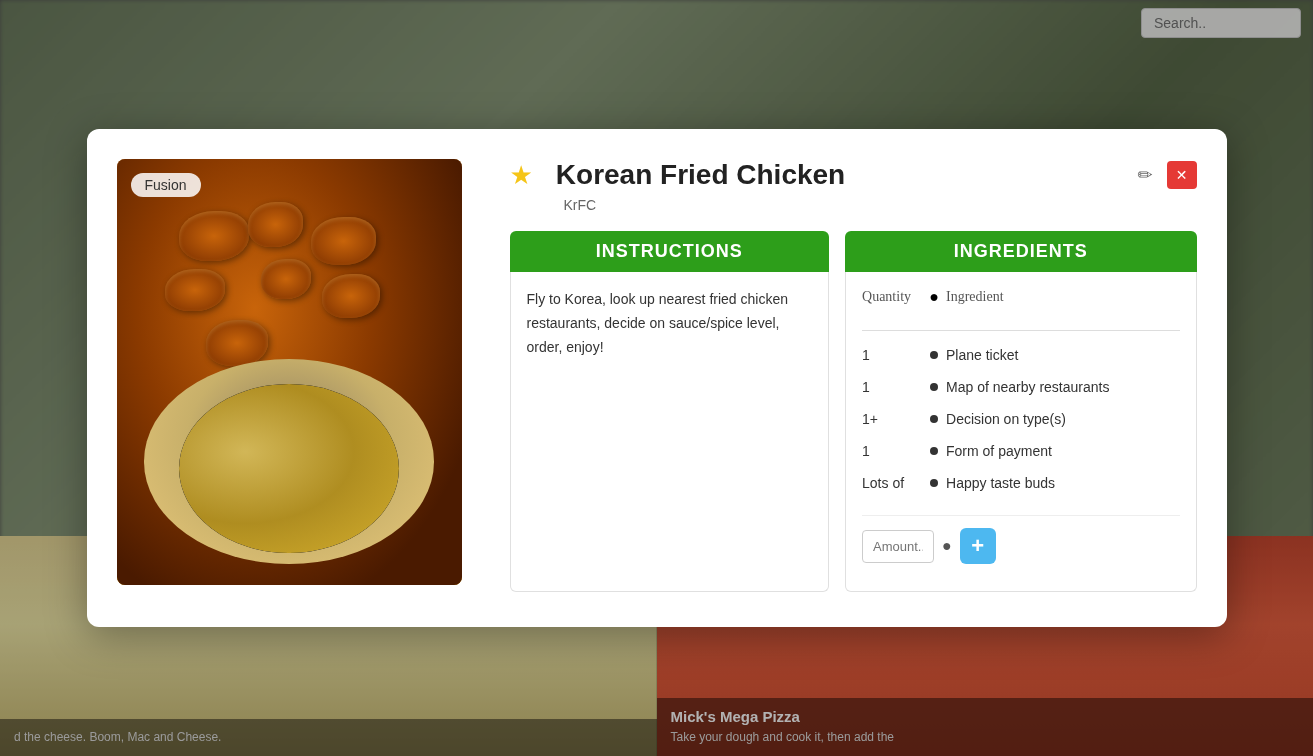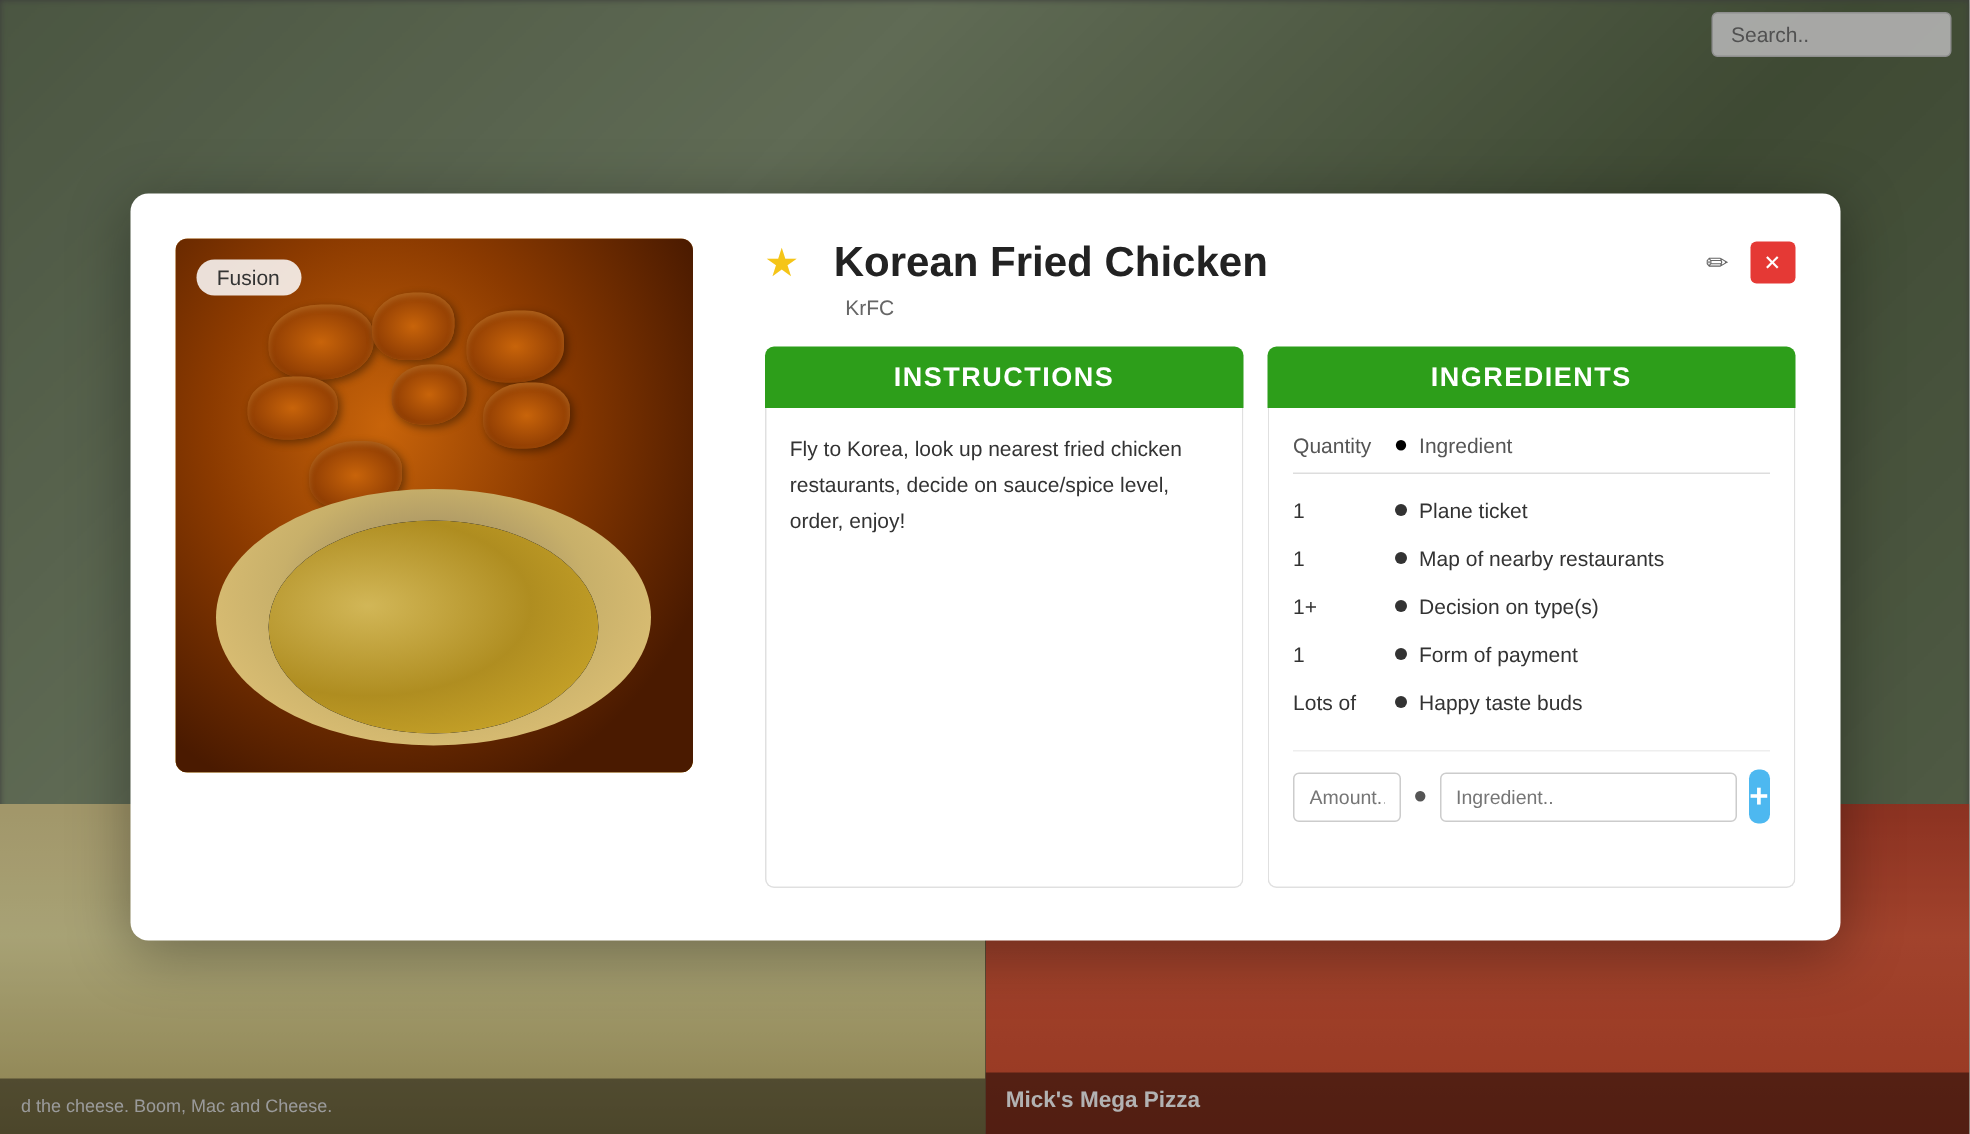--- a/index.html
+++ b/index.html
@@ -106,21 +106,21 @@
       padding: 30px 30px 35px;
       position: relative;
       box-shadow: 0 8px 40px rgba(0,0,0,0.35);
     }
 
     
     .food-image-container {
       position: relative;
       width: 345px;
       min-width: 345px;
-      height: 356px;
+      height: 426px;
       border-radius: 8px;
       overflow: hidden;
       background: #c8a060;
       margin-right: 24px;
     }
 
     .fusion-badge {
       position: absolute;
       top: 14px;
       left: 14px;
@@ -290,23 +290,24 @@
     .instructions-text {
       font-size: 14px;
       color: #333;
       line-height: 1.7;
     }
 
     
     .ingredients-header-row {
       display: flex;
       align-items: center;
-      padding-bottom: 9px;
+      padding-bottom: 24px;
       border-bottom: 1px solid #ddd;
       margin-bottom: 8px;
+      font-family: Liberation Serif, serif;
     }
 
     .ing-qty-label {
       font-size: 14px;
       color: #555;
       width: 60px;
       font-weight: 500;
     }
 
     .ing-dot-space {
@@ -420,20 +421,21 @@
   <div class="bg-card">
     <div class="bg-img bg-food-2"></div>
     <div class="bg-card-overlay">
       <div class="bg-card-desc">d the cheese. Boom, Mac and Cheese.</div>
     </div>
   </div>
   <div class="bg-card">
     <div class="bg-img bg-food-3"></div>
     <div class="bg-card-overlay">
       <div class="bg-card-title">Mick's Mega Pizza</div>
+      <div class="bg-card-desc">Take your dough and cook it, then add the</div>
     </div>
   </div>
 </div>
 
 <div class="modal-overlay">
   <div class="modal">
 
     <div style="display:flex; gap:24px;">
 
       <div class="food-image-container">
@@ -532,21 +534,20 @@
                 <span class="ing-qty">Lots of</span>
                 <span class="ing-bullet">
                     <span class="bullet-dot"></span>
                   </span>
                 <span class="ing-name">Happy taste buds</span>
               </div>
 
               <div class="add-ingredient-row">
                 <input type="text" class="amount-input" placeholder="Amount.." style="">
                 <span class="add-dot">●</span>
-                <input type="text" class="ingredient-input" placeholder="Ingredient.." style="">
                 <button class="add-btn">
                   <span>+</span>
                 </button>
               </div>
 
             </div>
           </div>
 
         </div>
       </div>

